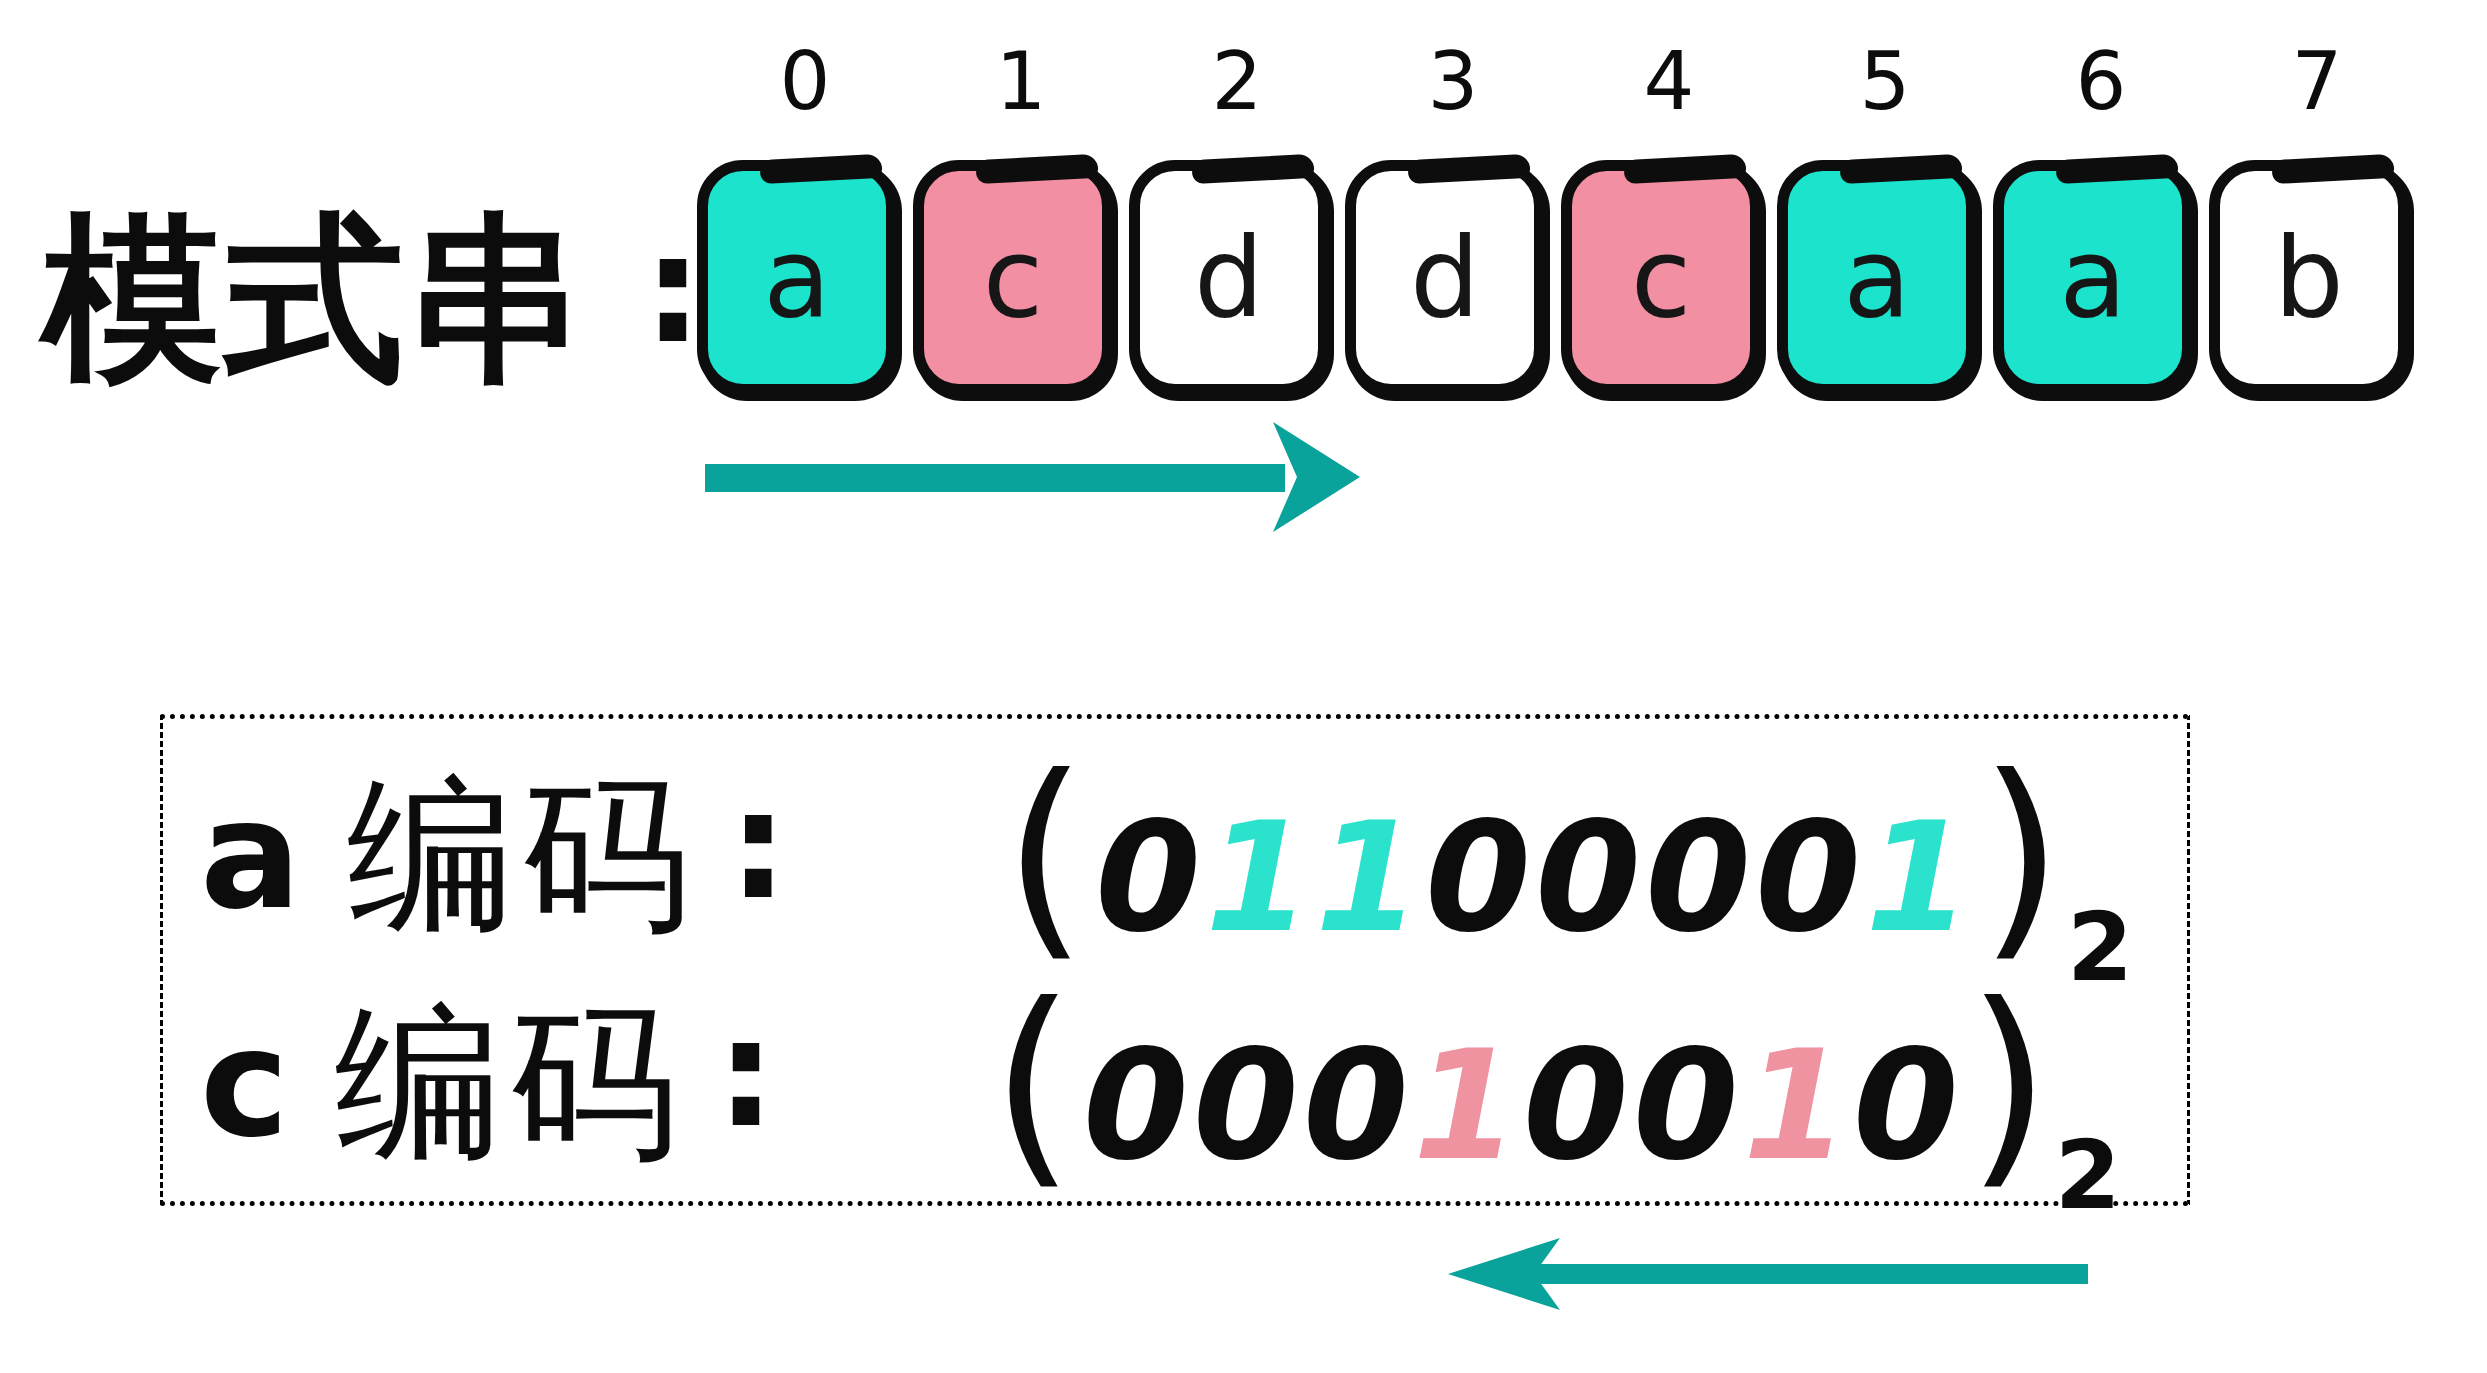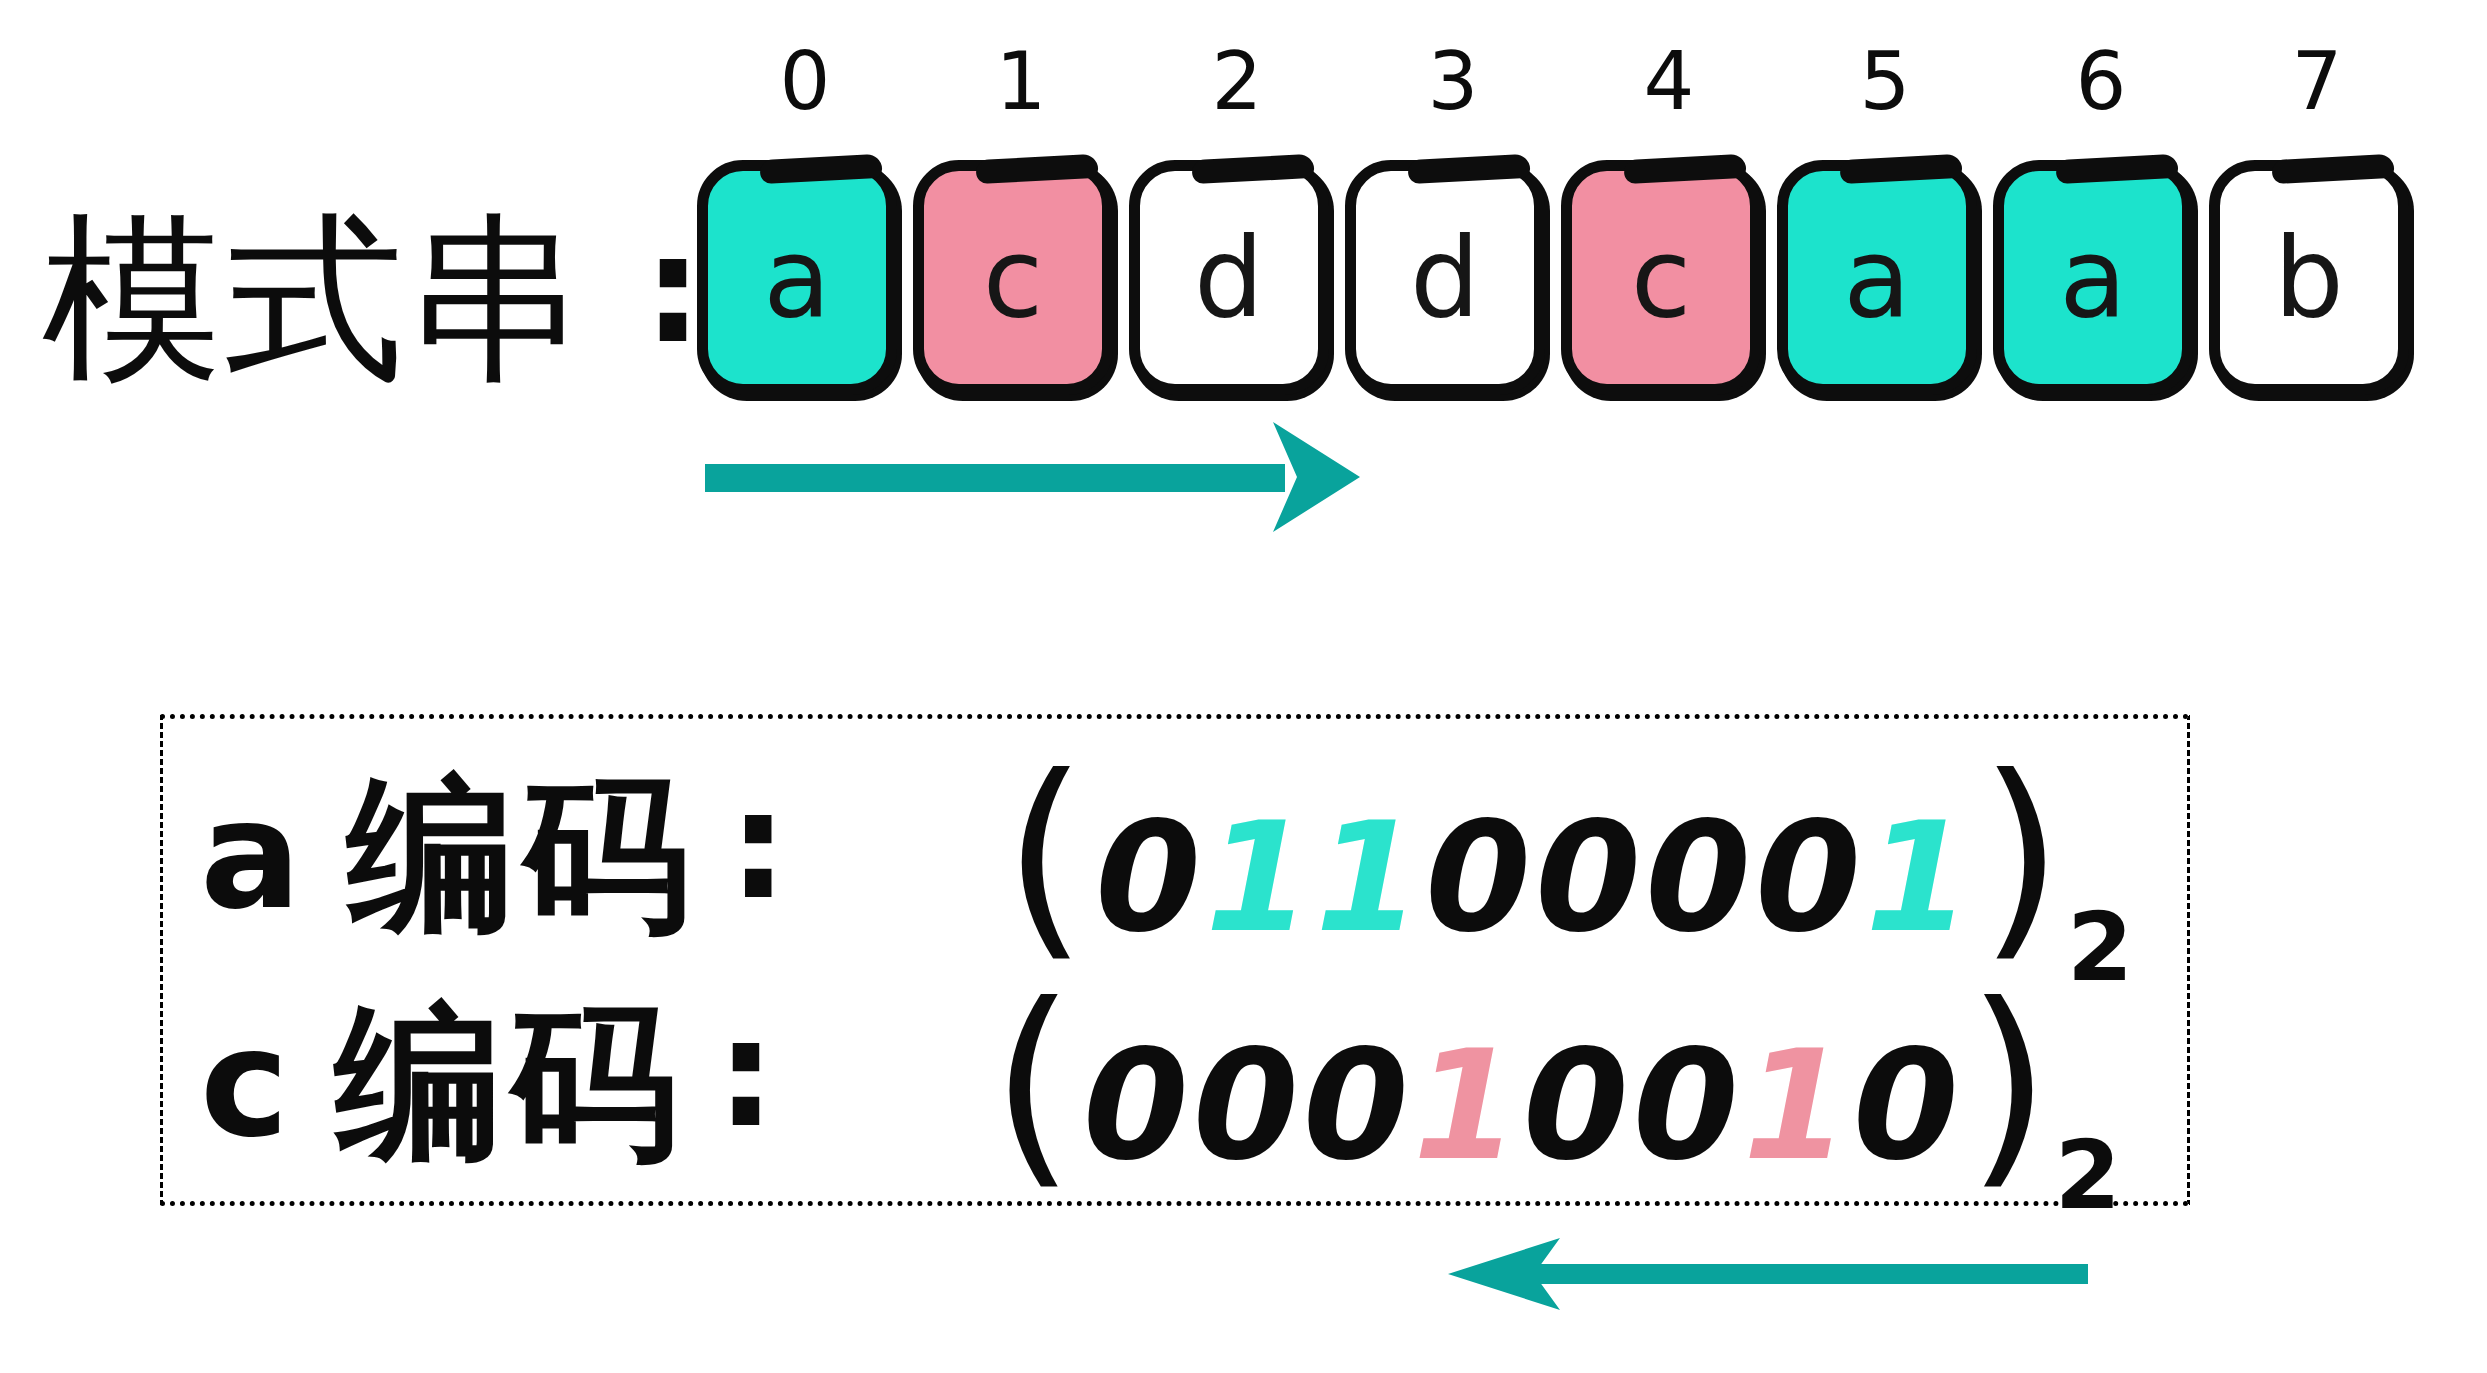--- a/index.html
+++ b/index.html
@@ -11,21 +11,21 @@
     color:#0c0c0c;
     overflow:hidden;
   }
 
   
   .indices{position:absolute;left:697px;top:42px;display:flex;}
   .idx{width:216px;text-align:center;font-size:80px;line-height:1;}
 
   
   .pattern-label{position:absolute;left:42px;top:200px;display:flex;align-items:center;gap:55px;}
-  .plabel{font-size:180px;line-height:1.1;font-weight:400;letter-spacing:2px;text-align:right;}
+  .plabel{font-size:180px;line-height:1.1;font-weight:700;letter-spacing:2px;text-align:right;}
   .pcolon{font-size:150px;font-weight:700;transform:translateY(-10px);}
 
   
   .cells{position:absolute;left:697px;top:160px;display:flex;gap:16px;}
   .cell{
     position:relative;box-sizing:border-box;
     width:200px;height:235px;
     border:11px solid #0d0d0d;border-radius:46px;
     display:flex;align-items:center;justify-content:center;
     background:#fff;
@@ -50,21 +50,21 @@
   .enc-box{
     position:absolute;left:160px;top:714px;width:2030px;height:492px;
     box-sizing:border-box;
     border-top:5px dotted #000;border-bottom:5px dotted #000;
     border-left:3px dashed #000;border-right:3px dashed #000;
   }
   .enc-row{position:absolute;left:200px;height:230px;display:flex;align-items:center;}
   .row-a{top:740px;}
   .row-c{top:968px;}
   .enc-key{font-size:150px;font-weight:700;line-height:1;}
-  .enc-label{font-size:168px;font-weight:700;margin-left:45px;letter-spacing:8px;line-height:1;text-align:center;}
+  .enc-label{font-size:168px;font-weight:400;margin-left:45px;letter-spacing:8px;line-height:1;text-align:center;}
   .enc-colon{font-size:150px;font-weight:700;margin-left:30px;transform:translateY(-10px);}
   .enc-number{display:flex;align-items:baseline;margin-left:215px;}
   .paren{font-size:215px;font-weight:400;line-height:1;}
   .digits{display:flex;margin:0 6px;}
   .digit{font-size:152px;font-style:italic;font-weight:700;width:110px;text-align:center;line-height:1;}
   .digit[data-color="black"]{color:#0c0c0c;}
   .digit[data-color="teal"]{color:#2BE3CD;}
   .digit[data-color="pink"]{color:#EF93A1;}
   .base{font-size:95px;font-weight:700;position:relative;top:50px;margin-left:4px;line-height:1;}
 </style>

